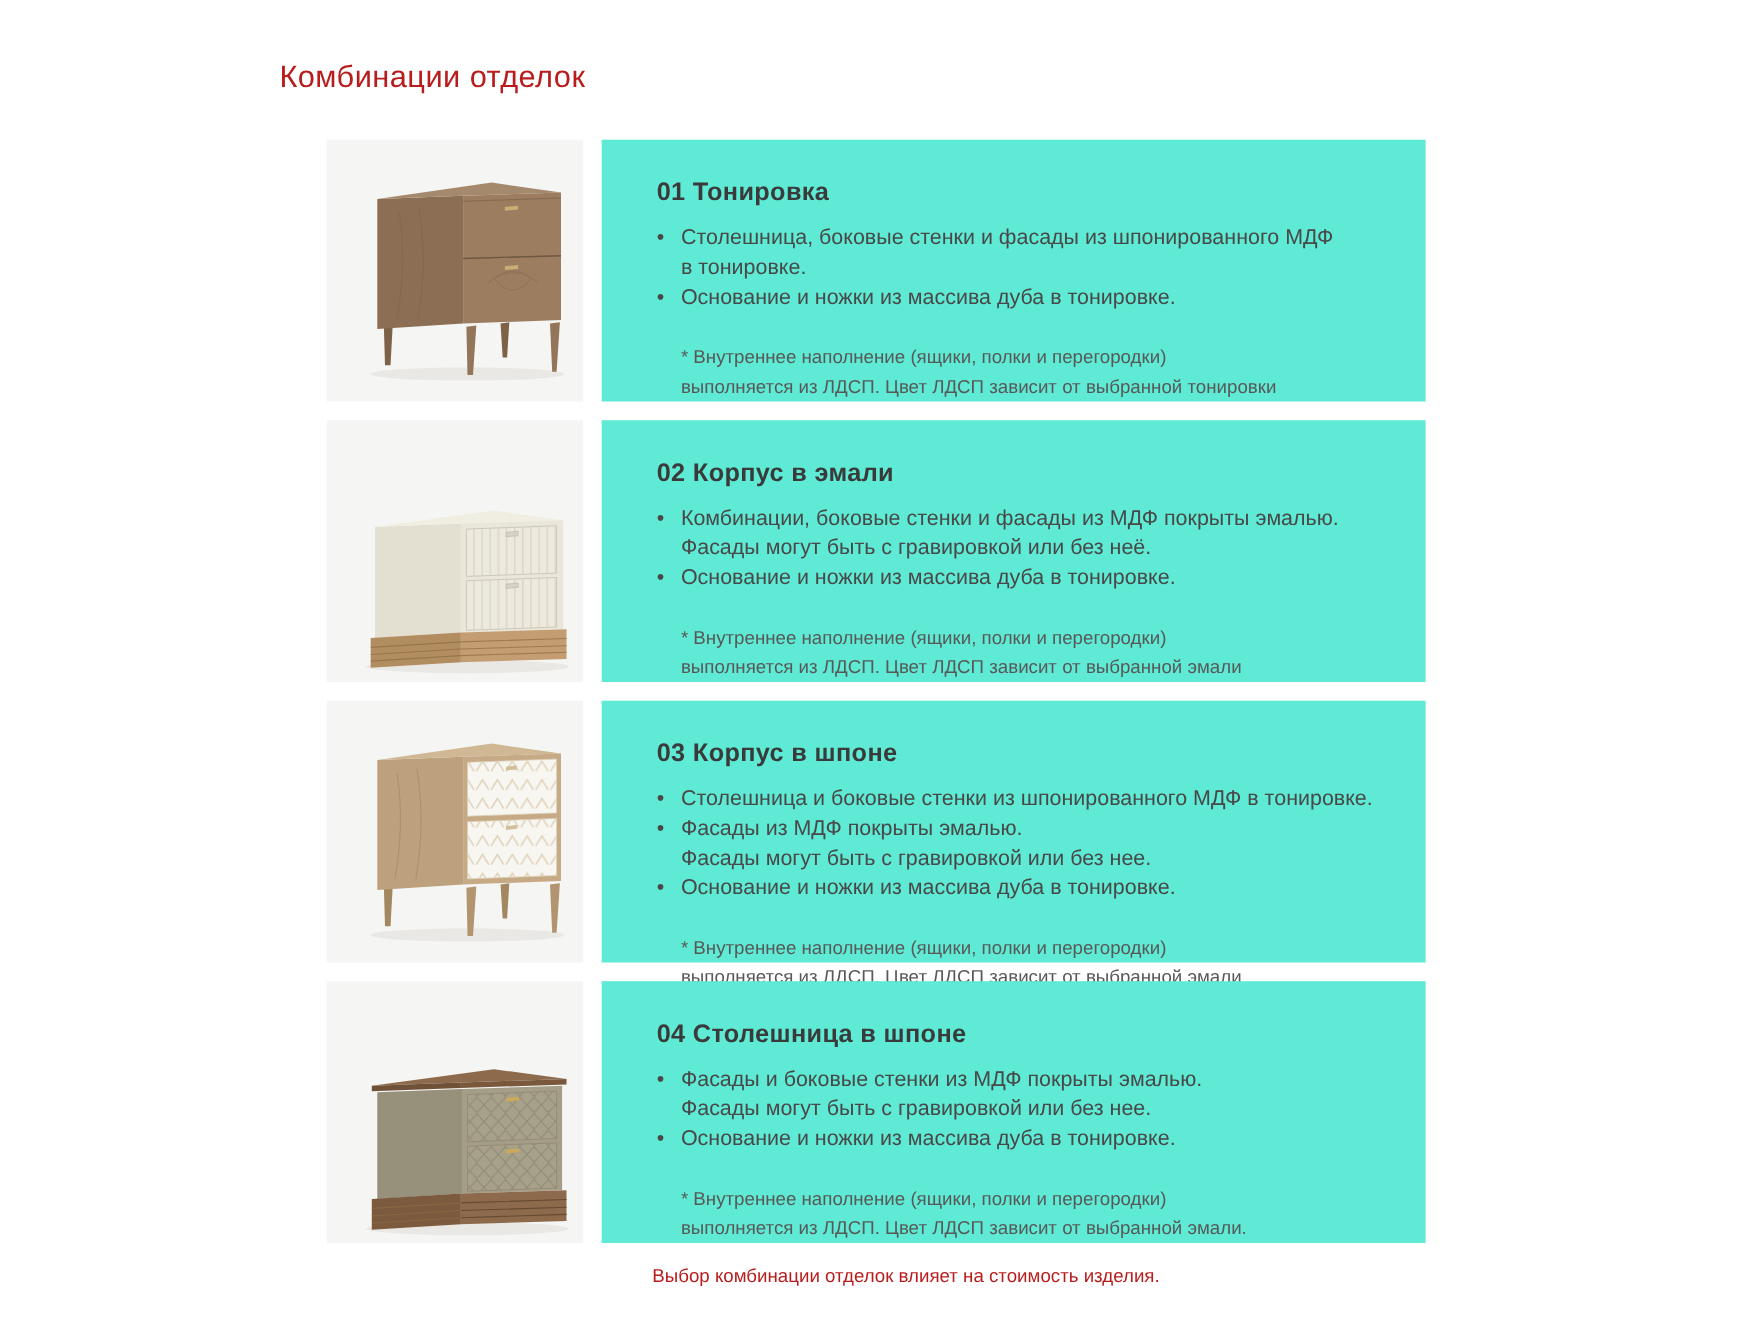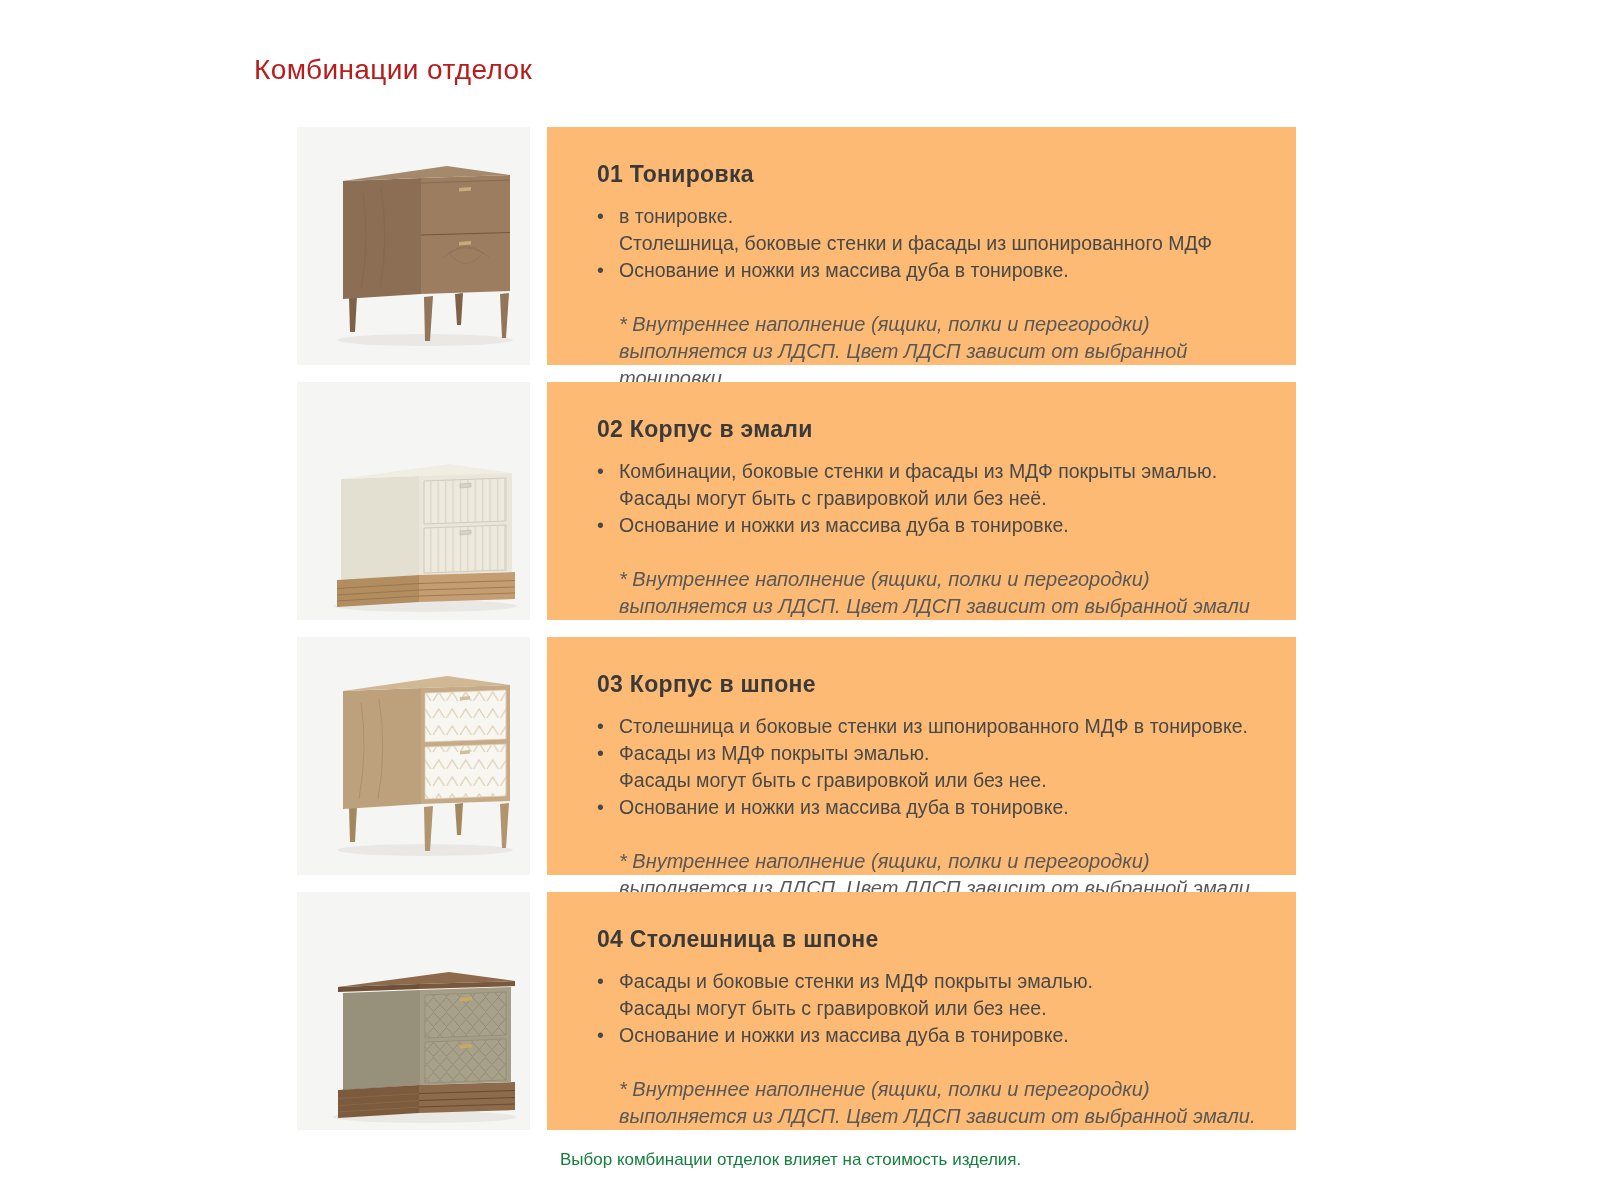--- a/index.html
+++ b/index.html
@@ -8,30 +8,30 @@
     font-family:"Liberation Sans", sans-serif;color:#3d3d3d;overflow:hidden;
   }
   .page-title{
     position:absolute;left:254px;top:54px;margin:0;
     font-size:28px;font-weight:400;color:#b91c1c;letter-spacing:.4px;
   }
   .row{position:absolute;left:297px;width:999px;height:238px;display:flex;gap:17px;}
   .row.r1{top:127px}.row.r2{top:382px}.row.r3{top:637px}.row.r4{top:892px}
   .img-panel{width:233px;flex:0 0 233px;background:#f5f5f4;margin:0;}
   .img-panel svg{display:block;width:100%;height:100%;}
-  .text-panel{flex:1;background:#fdba74;padding:34px 14px 0 50px;box-sizing:border-box;}
+  .text-panel{flex:1;background:#5eead4;padding:34px 14px 0 50px;box-sizing:border-box;}
   .text-panel h2{margin:0 0 15px 0;font-size:23px;font-weight:700;color:#3a3a3a;letter-spacing:.3px;}
   .text-panel ul{margin:0;padding:0;list-style:none;}
   .text-panel li{display:flex;font-size:19.5px;line-height:27px;color:#484848;}
   .marker{flex:0 0 22px;width:22px;}
   .marker::before{content:"•";}
   .line{display:block;}
-  .note{margin:27px 0 0 22px;font-style:italic;font-size:20px;line-height:27px;color:#585858;}
+  .note{margin:27px 0 0 22px;font-size:17px;line-height:27px;color:#585858;}
   .note .line{display:block;}
-  .footer-note{position:absolute;left:560px;top:1150px;margin:0;font-size:17px;color:#15803d;}
+  .footer-note{position:absolute;left:593px;top:1150px;margin:0;font-size:17px;color:#b91c1c;}
 
   
   .shadow{fill:#e9e8e5;}
   
   .w-side{fill:#8b6e53}.w-top{fill:#a5896c}.w-front{fill:#9c7d60}
   .w-gap{stroke:#6f5741;stroke-width:1.2}.w-gap.thin{stroke-width:.7;opacity:.7}
   .w-leg{fill:#93755a}.w-leg-b{fill:#7e6248}
   .gold{fill:#c8ad74}
   .grain{stroke:#6f5741;fill:none;opacity:.22;stroke-width:1}
   
@@ -77,22 +77,22 @@
       <polygon class="w-leg" points="127,170 136,169 133,214 128,214"></polygon>
       <polygon class="w-leg" points="203,167 212,166 209,211 205,211"></polygon>
     </svg>
   </figure>
   <div class="text-panel">
     <h2>01 Тонировка</h2>
     <ul>
       <li>
           <span class="marker"></span>
           <span>
+            <span class="line">Столешница, боковые стенки и фасады из шпонированного МДФ</span>
             <span class="line">в тонировке.</span>
-            <span class="line">Столешница, боковые стенки и фасады из шпонированного МДФ</span>
           </span>
         </li>
       <li>
           <span class="marker"></span>
           <span>
             <span class="line">Основание и ножки из массива дуба в тонировке.</span>
           </span>
         </li>
     </ul>
     <p class="note">

